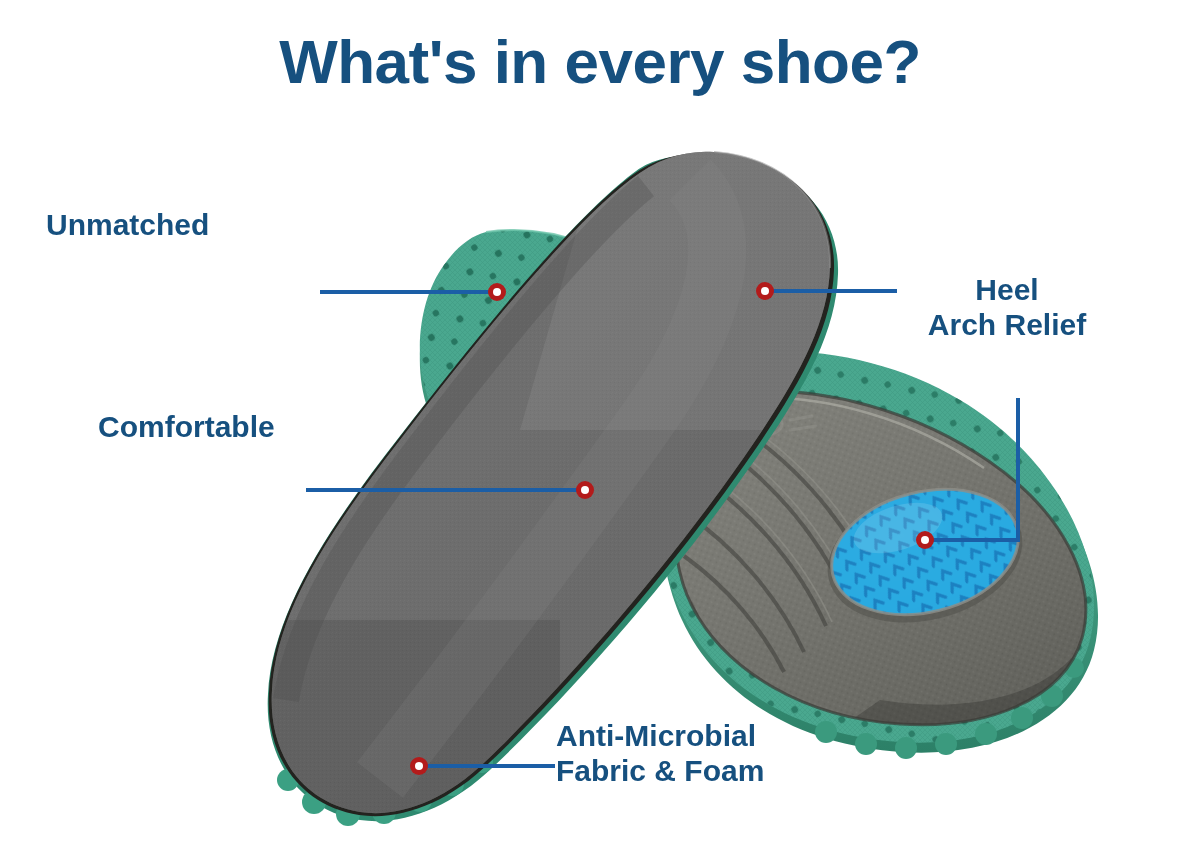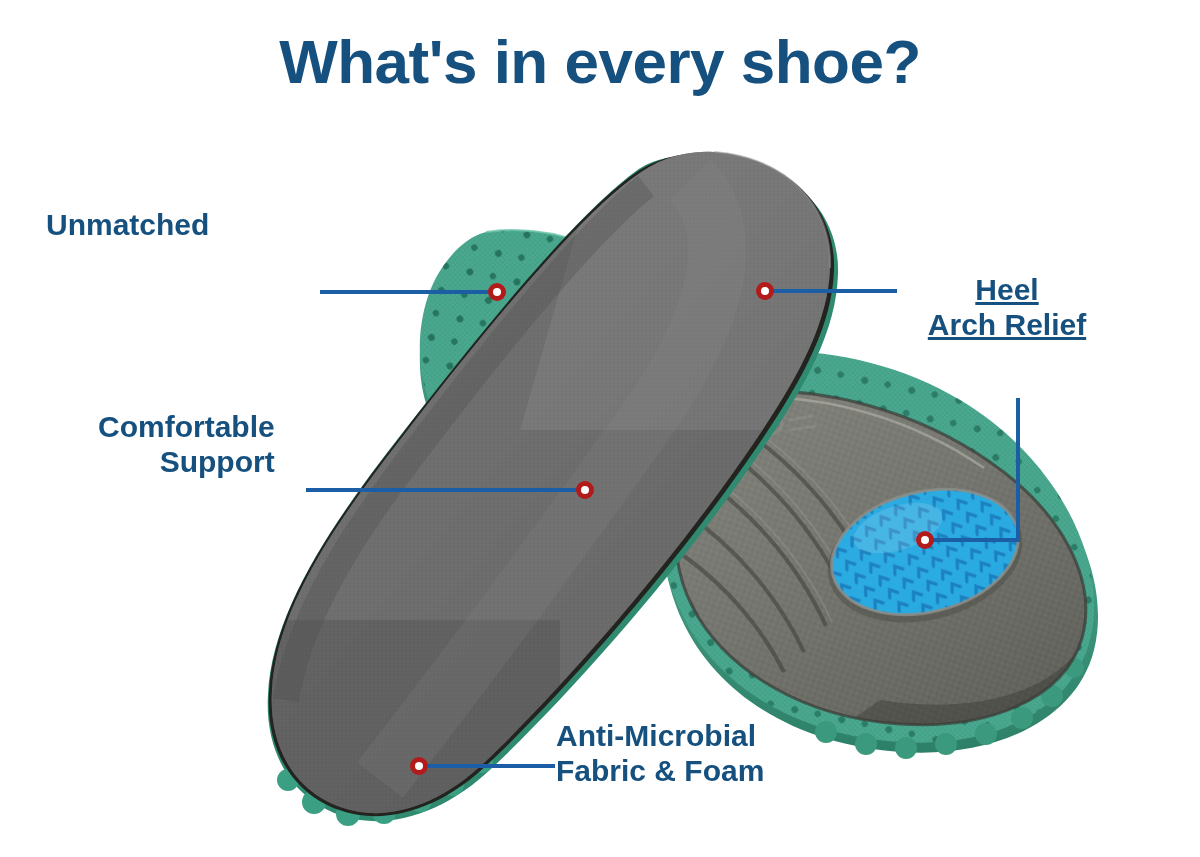--- a/index.html
+++ b/index.html
@@ -35,21 +35,21 @@
   .callout-label {
     position: absolute;
     color: #16507f;
     font-weight: bold;
     font-size: 30px;
     line-height: 1.18;
     white-space: nowrap;
   }
   #label-cushioning { left: 46px;  top: 207px; text-align: left; }
   #label-arch       { left: 98px;  top: 409px; text-align: right; }
-  #label-heel       { left: 882px; top: 272px; text-align: center; width: 250px; text-decoration: underline; }
+  #label-heel       { left: 882px; top: 272px; text-align: center; width: 250px; }
   #label-fabric     { left: 556px; top: 718px; text-align: left; }
 
   
   #leaders {
     position: absolute;
     left: 0; top: 0;
     width: 1200px; height: 857px;
     pointer-events: none;
   }
 
@@ -347,21 +347,20 @@
       <circle cx="419" cy="766" r="4" fill="#ffffff"></circle>
     </g>
   </svg>
 
   <div class="callout-label" id="label-cushioning">
     <div>Unmatched</div>
   </div>
 
   <div class="callout-label" id="label-arch">
     <div>Comfortable</div>
-    <div>Support</div>
   </div>
 
   <div class="callout-label" id="label-heel">
     <div>Heel</div>
     <div>Arch Relief</div>
   </div>
 
   <div class="callout-label" id="label-fabric">
     <div>Anti-Microbial</div>
     <div>Fabric &amp; Foam</div>

